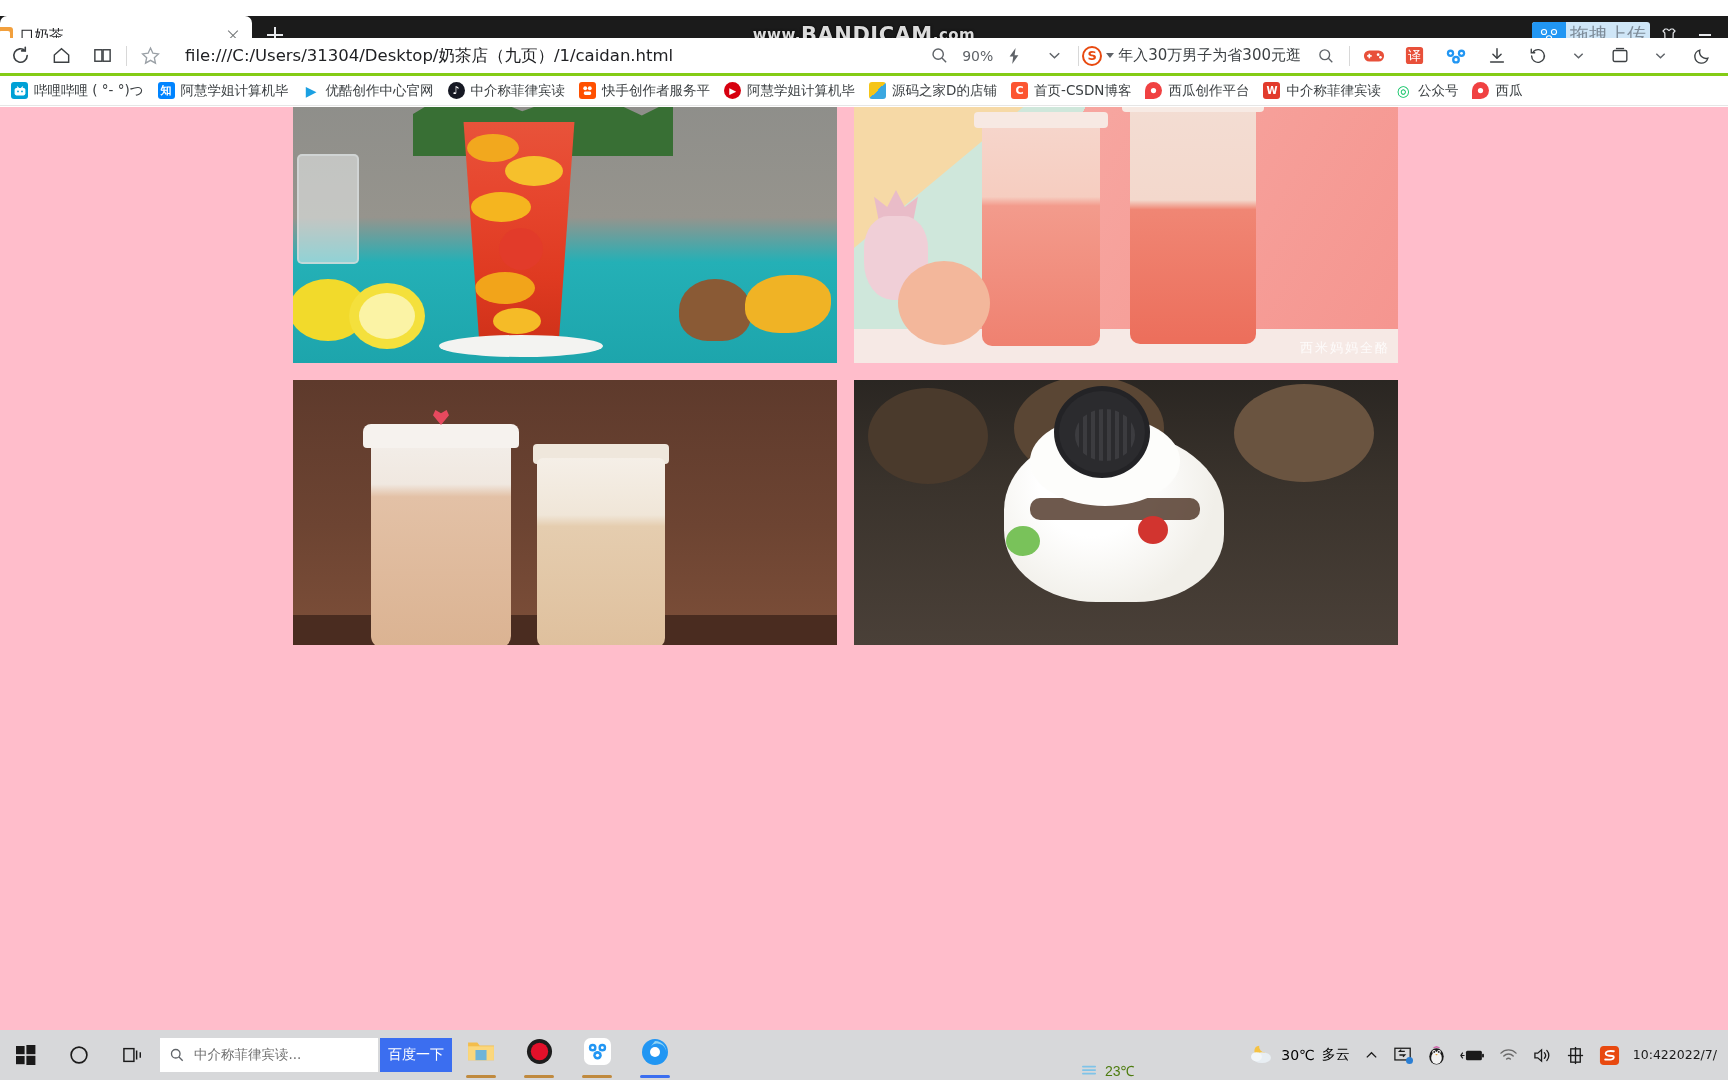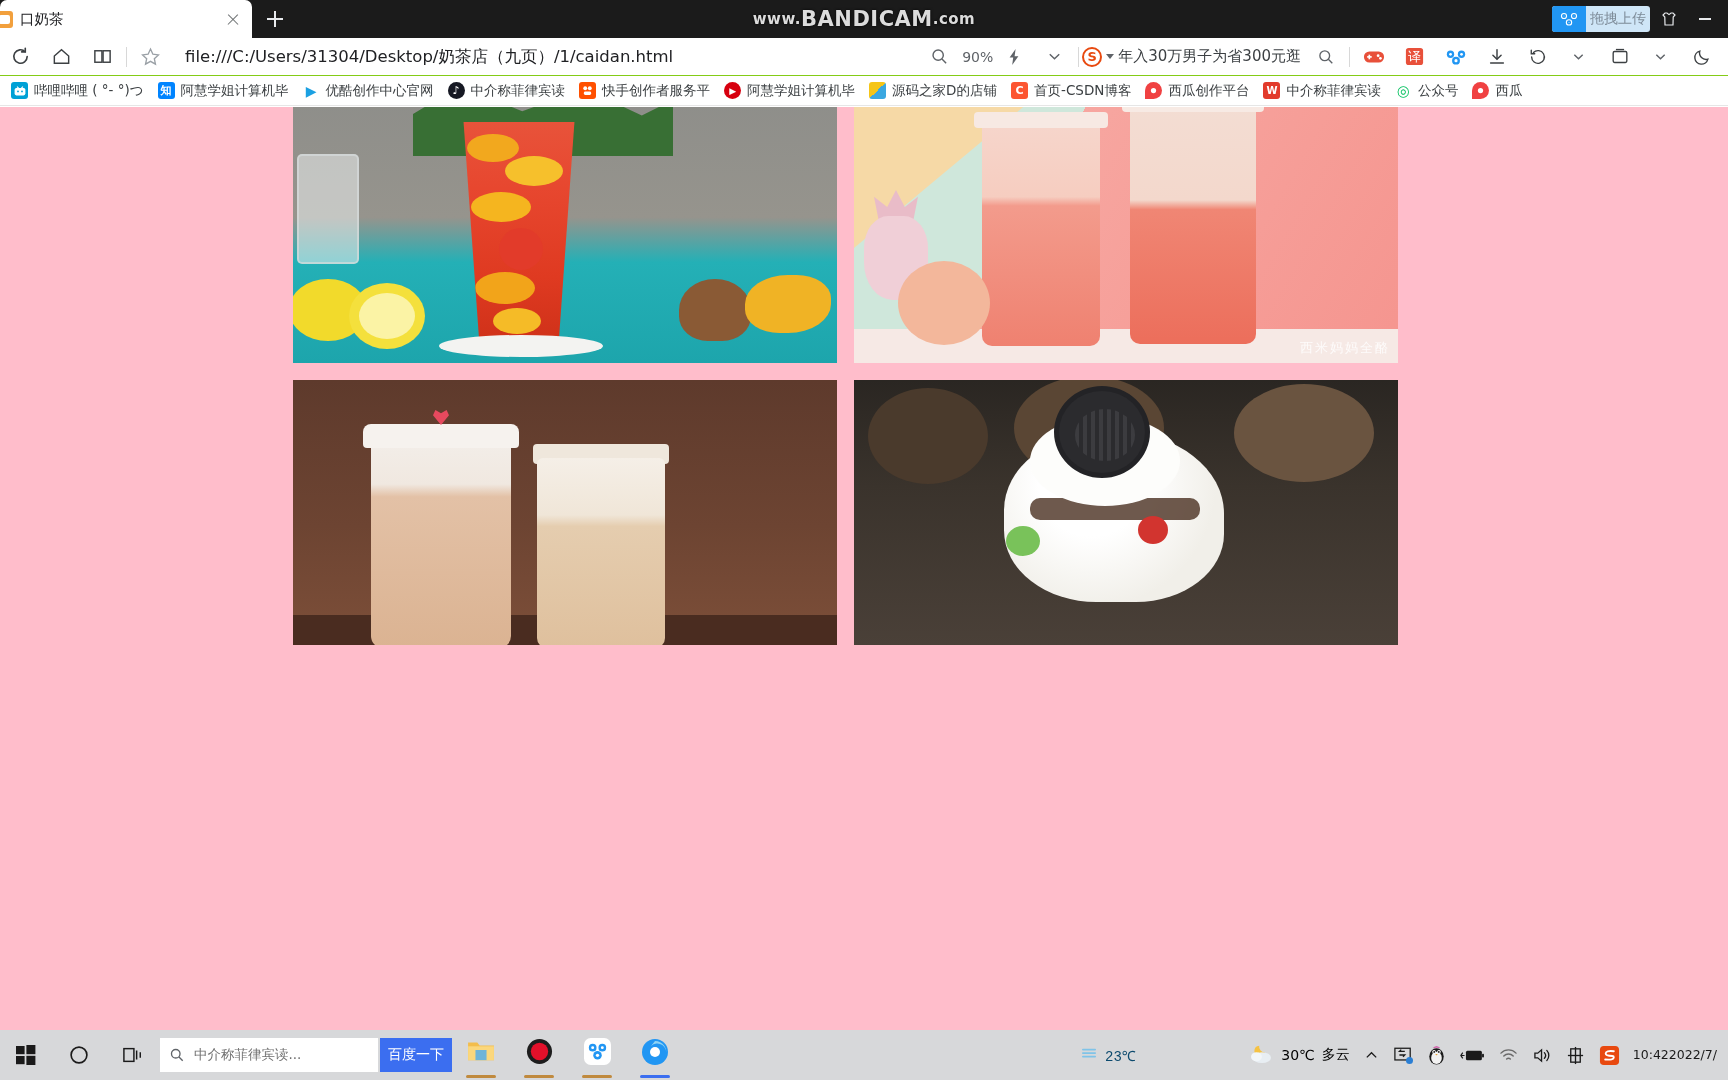--- a/index.html
+++ b/index.html
@@ -4,21 +4,21 @@
 <style>
   * { box-sizing: border-box; margin: 0; padding: 0; }
   html, body {
     width: 1728px; height: 1080px; overflow: hidden;
     font-family: "Liberation Sans", "DejaVu Sans", sans-serif;
     background: #ffffff;
   }
 
   
   .titlebar {
-    position: absolute; left: 0; top: 0; width: 1728px; height: 38px;
+    position: absolute; left: 0; top: 16px; width: 1728px; height: 38px;
     background: #1b1b1b; display: flex; align-items: flex-end;
   }
   .tab {
     position: relative; width: 252px; height: 38px; background: #ffffff;
     display: flex; align-items: center; padding: 0 8px 0 10px;
     border-top-left-radius: 7px; border-top-right-radius: 7px;
   }
   .tab-favicon {
     width: 17px; height: 17px; flex: 0 0 17px; margin-right: 7px;
     background: #f2a03d; border-radius: 3px; position: relative; overflow: hidden;
@@ -70,34 +70,34 @@
   .baidu-upload {
     display: flex; align-items: center; height: 26px; margin-right: 6px;
     background: #cfe6f7; border-radius: 3px; overflow: hidden;
   }
   .baidu-upload .bu-ico {
     width: 34px; height: 26px; background: #2196f3; display: flex;
     align-items: center; justify-content: center;
   }
   .baidu-upload .bu-ico svg { display: block; }
   .baidu-upload .bu-txt {
-    font-size: 14px; color: #7e8c99; padding: 0 4px; white-space: nowrap;
+    font-size: 19px; color: #7e8c99; padding: 0 4px; white-space: nowrap;
     font-family: "DejaVu Sans", sans-serif;
   }
   .shirt-ico { width: 26px; height: 38px; display: flex; align-items: center; justify-content: center; }
   .win-btn {
     width: 46px; height: 38px; display: flex; align-items: center; justify-content: center;
   }
   .win-btn .bar { width: 12px; height: 1.4px; background: #e8eaed; }
 
   
   .toolbar {
     position: absolute; left: 0; top: 38px; width: 1728px; height: 38px;
     background: #ffffff; display: flex; align-items: center;
-    border-bottom: 1px solid #84cc16;
+    border-bottom: 3px solid #84cc16;
   }
   .tb-ico {
     width: 41px; height: 38px; display: flex; align-items: center; justify-content: center;
     flex: 0 0 auto;
   }
   .vsep { width: 1px; height: 20px; background: #d8d8d8; margin: 0 3px; flex: 0 0 1px; }
   .urlbar {
     flex: 1 1 auto; height: 38px; display: flex; align-items: center;
     padding-left: 14px; overflow: hidden;
   }
@@ -324,22 +324,22 @@
   .tb-baidu-btn {
     width: 72px; height: 34px; background: #3b6ef0; color: #fff; font-size: 14px;
     display:flex; align-items:center; justify-content:center; flex:0 0 72px;
     font-family:"DejaVu Sans", sans-serif;
   }
   .tb-app { width: 58px; height: 50px; display:flex; align-items:flex-start; justify-content:center; padding-top:8px; position:relative;}
   .tb-app .underline { position:absolute; bottom:2px; left:14px; width:30px; height:3px; background:#c08a3e; border-radius:2px;}
   .tb-app.active .underline { background:#3b6ef0; }
   .tray { margin-left: auto; display: flex; align-items: center; height: 50px; padding-right: 4px; }
   .tray-item { padding: 0 7px; display: flex; align-items: center; height: 50px; flex: 0 0 auto;}
-  .weather-left { display:flex; align-items:center; gap:7px; font-size:14px; color:#0c4a6e;
-     font-family:Liberation Mono, monospace; position:absolute; left:1080px; top:0; height:50px;}
+  .weather-left { display:flex; align-items:flex-end; gap:7px; font-size:14px; color:#4d7c0f;
+     font-family:Liberation Sans, sans-serif; position:absolute; left:1080px; top:0; height:50px;}
   .weather-right { display:flex; align-items:center; gap:7px; font-size:14px; color:#000000;
      font-family:"DejaVu Sans", sans-serif;}
   .clock { font-size:12.5px; color:#1a1a1a; line-height:16px; text-align:left; padding-left:6px;
      font-family:"DejaVu Sans", sans-serif; white-space:nowrap;}
 </style>
 </head>
 <body>
 
 <div class="titlebar">
   <div class="tab">

